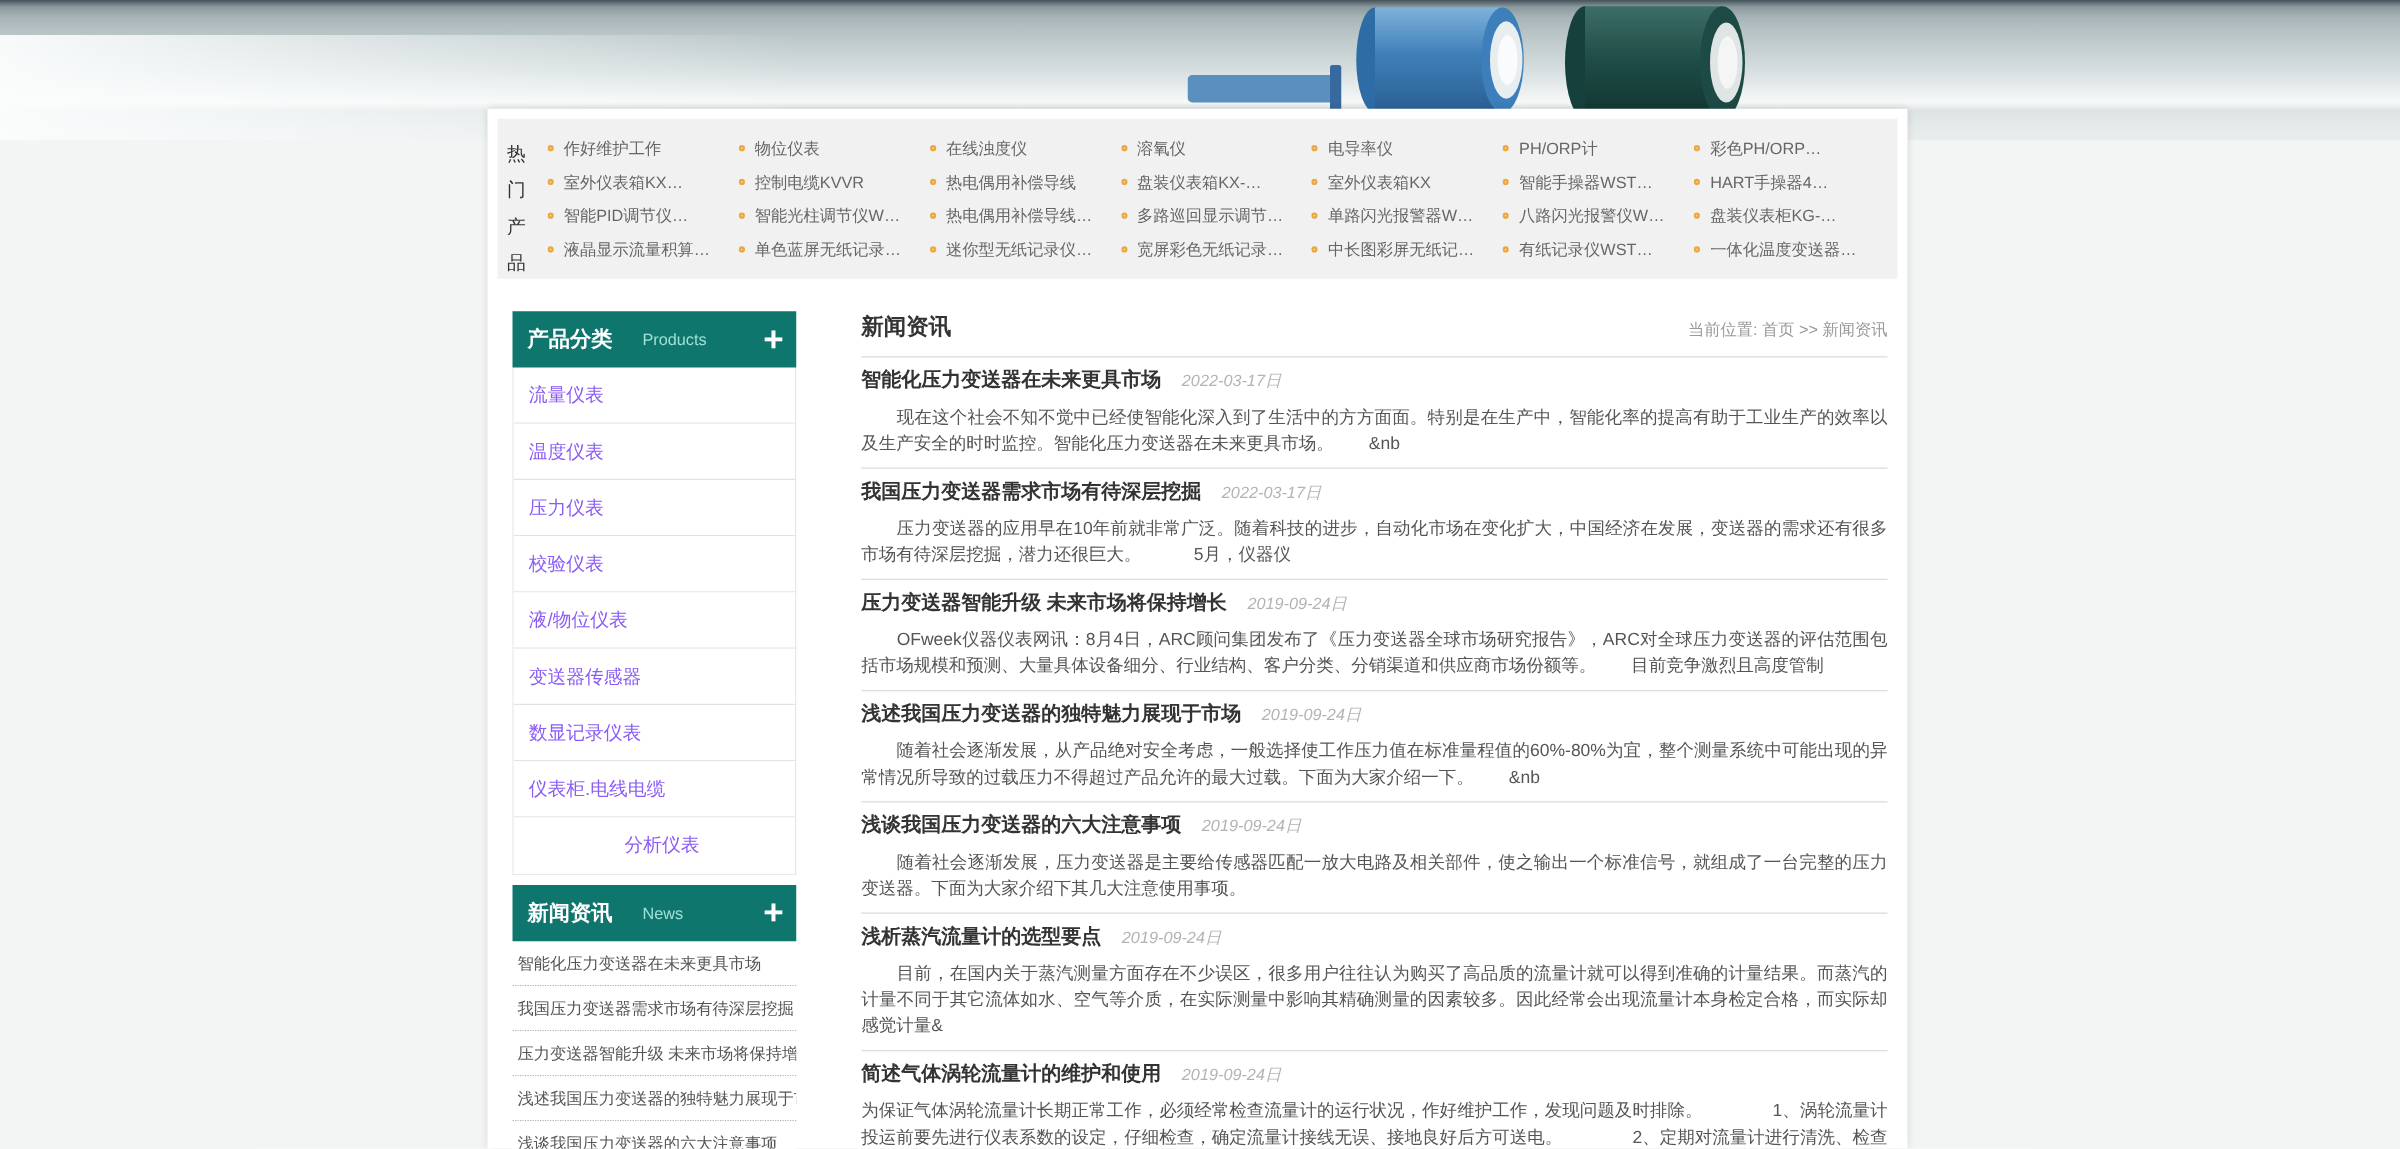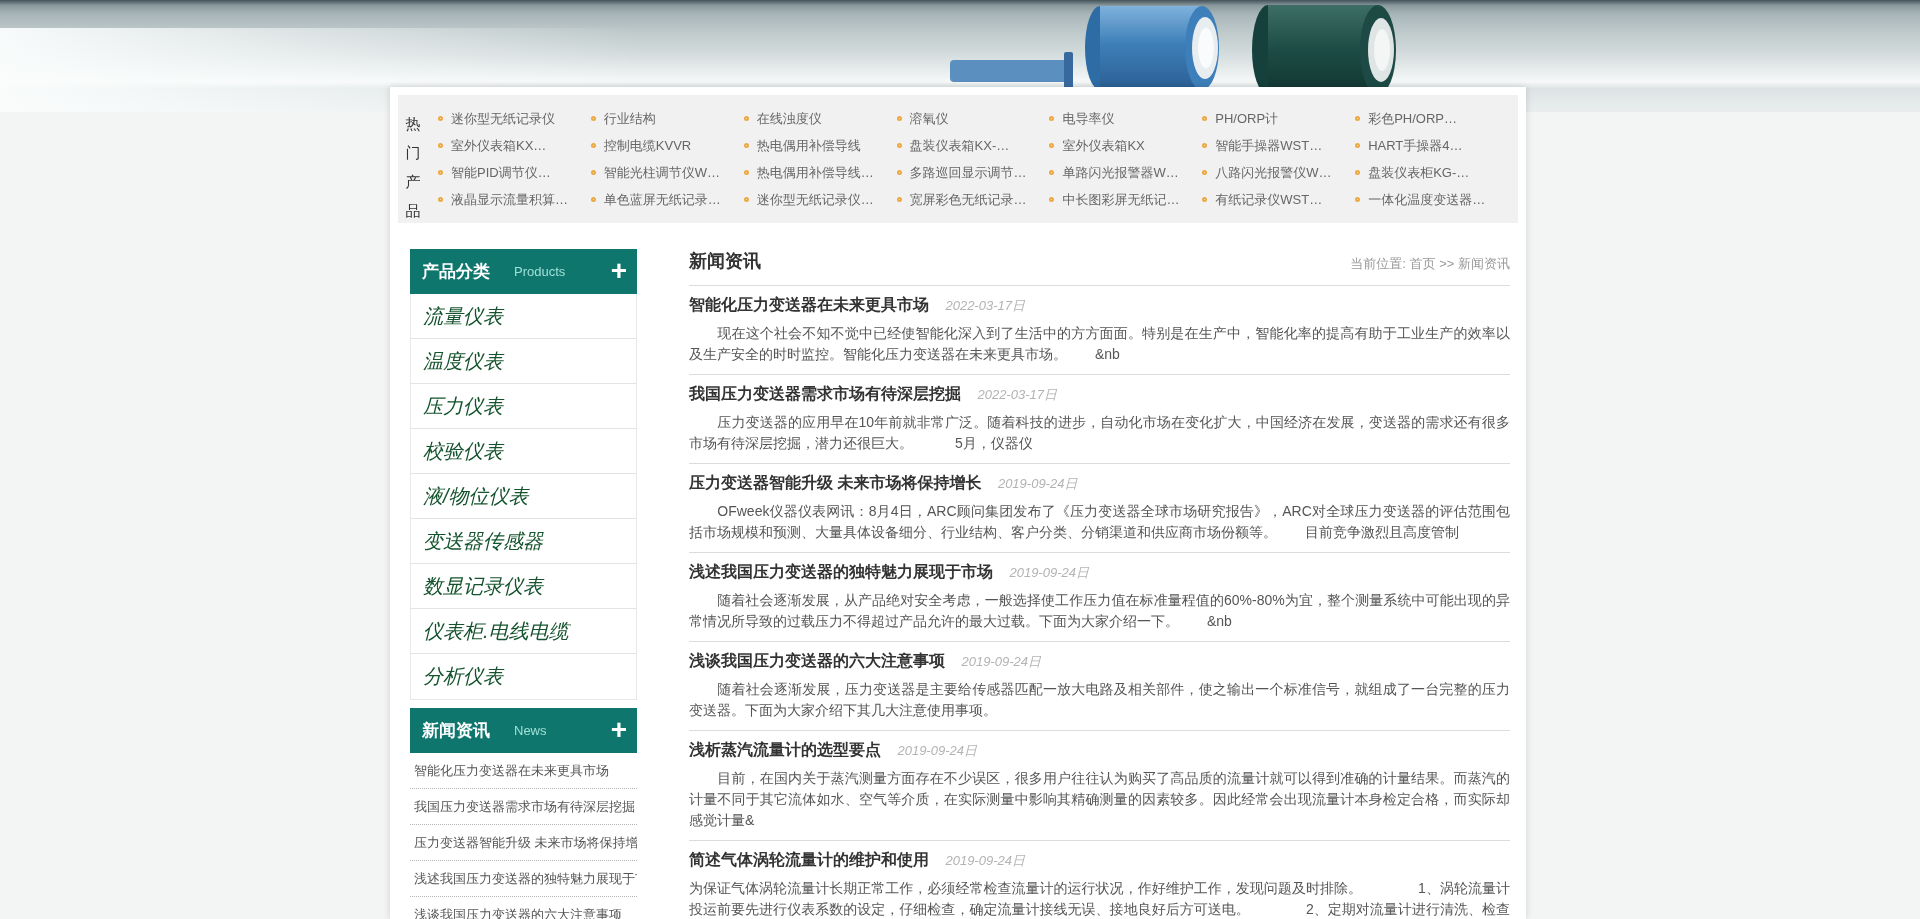--- a/index.html
+++ b/index.html
@@ -63,23 +63,23 @@
   .side-head .cn { font-size:17px; font-weight:bold; }
   .side-head .en { font-size:13px; color:#9fe0d6; margin-left:24px; }
   .side-head .plus {
     position:absolute; right:10px; top:50%; transform:translateY(-52%);
     font-size:28px; font-weight:bold; line-height:1; cursor:pointer;
   }
   .cat-list { border:1px solid #e8e8e8; border-top:none; }
   .cat-item {
     height:45px; background:#fff; border-bottom:1px solid #e3e3e3;
     display:flex; align-items:center; padding-left:12px;
-    font-size:20px; color:#14532d; cursor:pointer;font-style:italic;
-  }
-  .cat-item:last-child { border-bottom:none; }
+    font-size:15px; color:#8b5cf6; cursor:pointer;
+  }
+  .cat-item:last-child { border-bottom:none;justify-content:center; }
   .news-head { margin-top:8px; }
   .side-news-item {
     background:#fff; padding:10px 4px 9px 4px;
     font-size:13px; color:#555; line-height:16px;
     border-bottom:1px dotted #b3b3b3; cursor:pointer;
     white-space:nowrap; overflow:hidden;
   }
   
   .main { flex:1; margin-left:52px; min-width:0; }
   .main-head {
@@ -129,26 +129,26 @@
 </div>
 
 <div class="card">
 
   <div class="hot">
     <div class="hot-label">热门产品</div>
     <div class="hot-grid">
 
         <div class="hot-item">
           <span class="hot-bullet"></span>
-          <span>迷你型无纸记录仪</span>
-        </div>
-
-        <div class="hot-item">
-          <span class="hot-bullet"></span>
-          <span>行业结构</span>
+          <span>作好维护工作</span>
+        </div>
+
+        <div class="hot-item">
+          <span class="hot-bullet"></span>
+          <span>物位仪表</span>
         </div>
 
         <div class="hot-item">
           <span class="hot-bullet"></span>
           <span>在线浊度仪</span>
         </div>
 
         <div class="hot-item">
           <span class="hot-bullet"></span>
           <span>溶氧仪</span>

